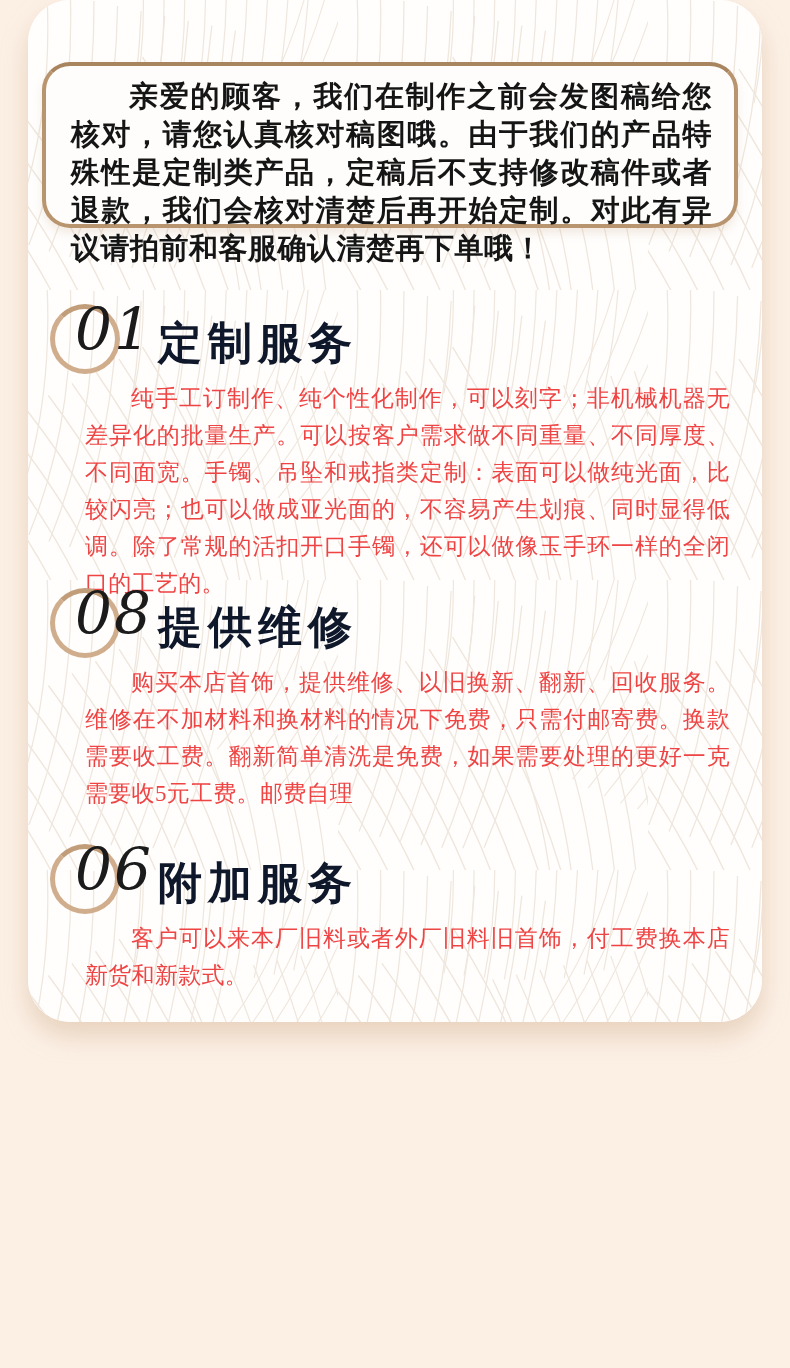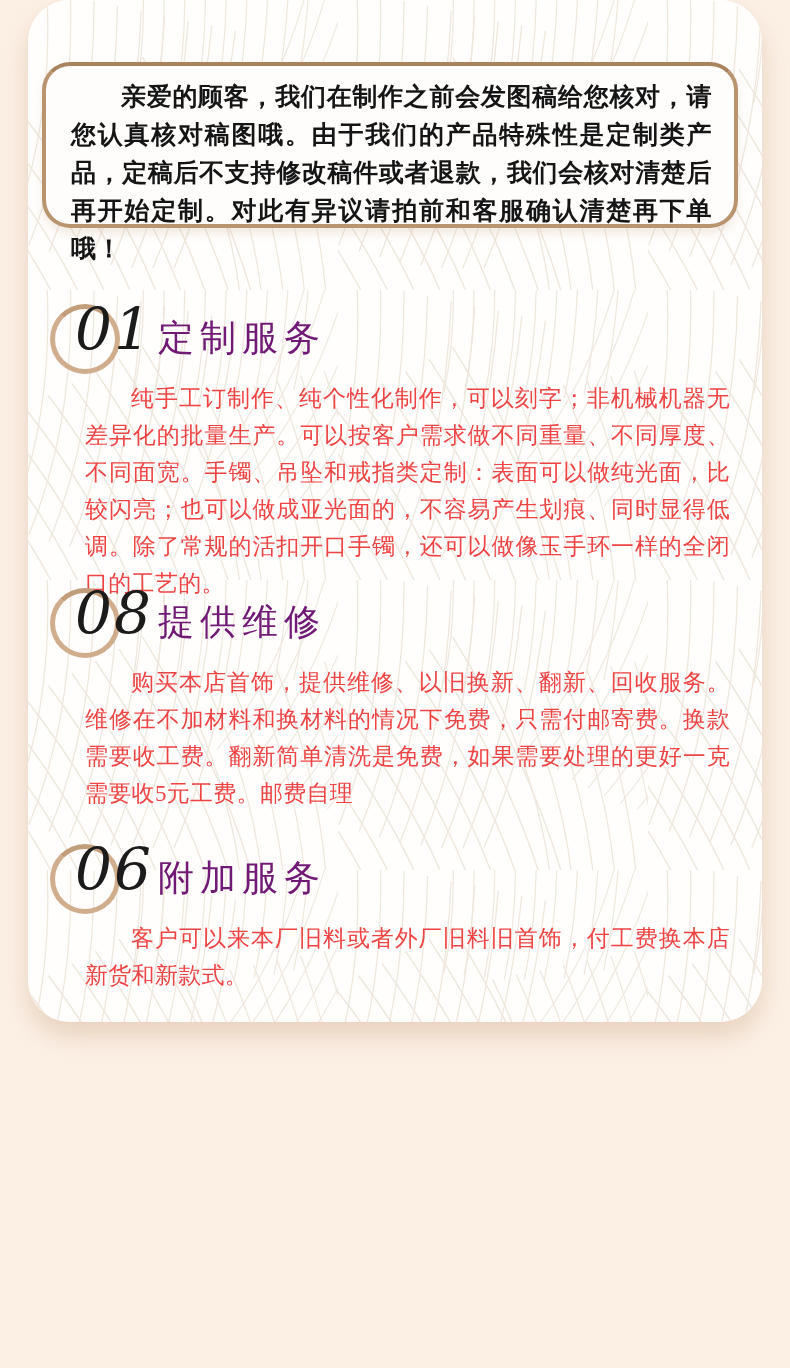--- a/index.html
+++ b/index.html
@@ -41,21 +41,21 @@
     width: 696px;
     height: 166px;
     background: #fffdfb;
     border: 4px solid #b8946f;
     border-top-color: #a8845f;
     border-radius: 28px;
     padding: 11px 22px 0 25px;
     box-shadow: 0 6px 10px rgba(190, 150, 110, 0.18);
   }
   .notice-text {
-    font-size: 25px;
+    font-size: 29px;
     line-height: 38px;
     font-weight: 600;
     color: #151515;
     text-indent: 2em;
     text-align: justify;
     letter-spacing: 0.5px;
   }
   
   .section {
     position: absolute;
@@ -91,23 +91,23 @@
     font-weight: 400;
     font-size: 58px;
     line-height: 80px;
     color: #1b1b1b;
     letter-spacing: 2px;
   }
   .sec-title {
     position: absolute;
     left: 108px;
     top: 16px;
-    font-size: 36px;
-    font-weight: 400;
-    color: #701a75;
+    font-size: 44px;
+    font-weight: 700;
+    color: #0f172a;
     letter-spacing: 6px;
   }
   .sec-body {
     margin: 4px 32px 0 57px;
     font-size: 23px;
     line-height: 37px;
     font-weight: 400;
     color: #ef4444;
     text-indent: 2em;
     text-align: justify;

